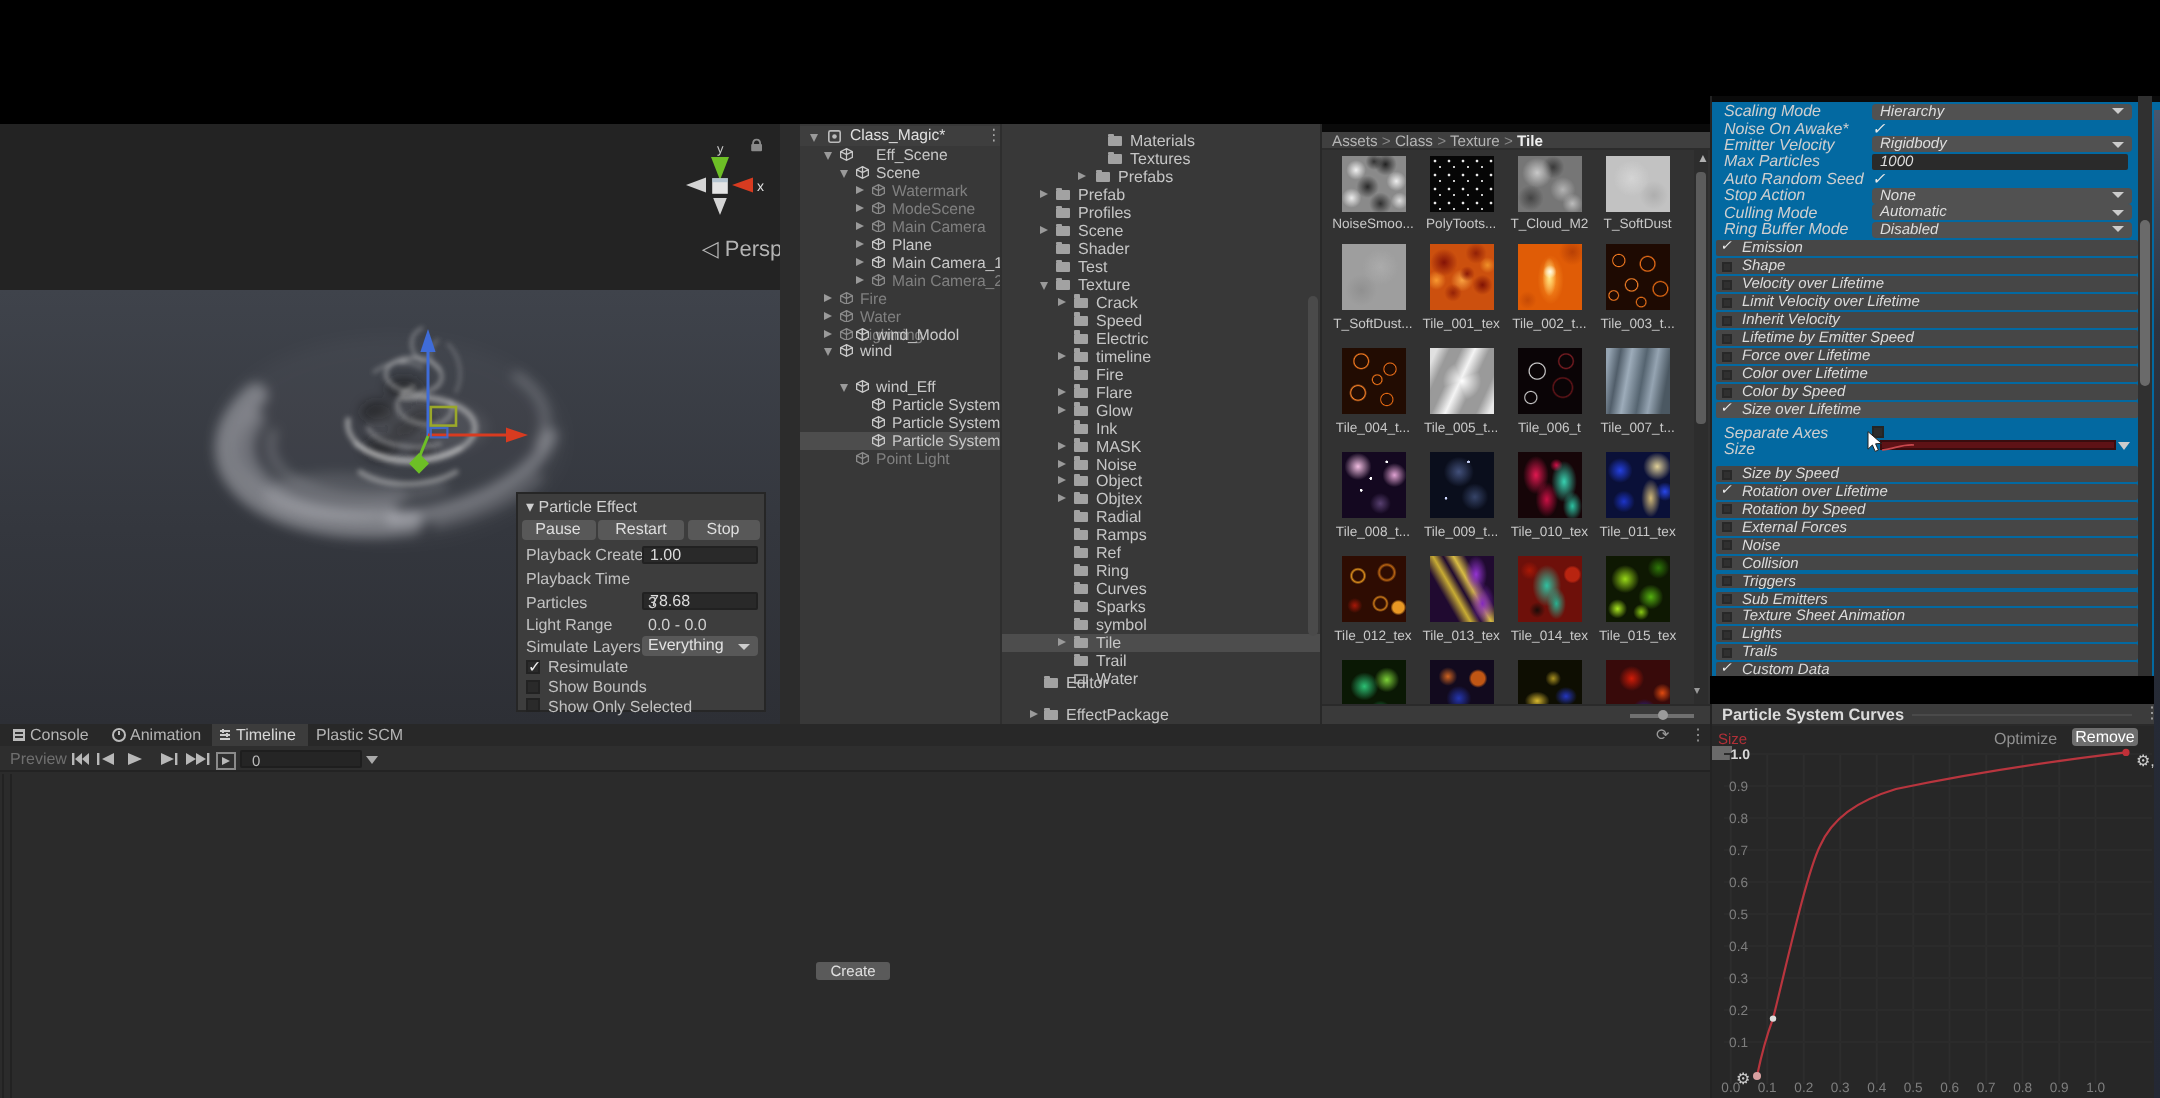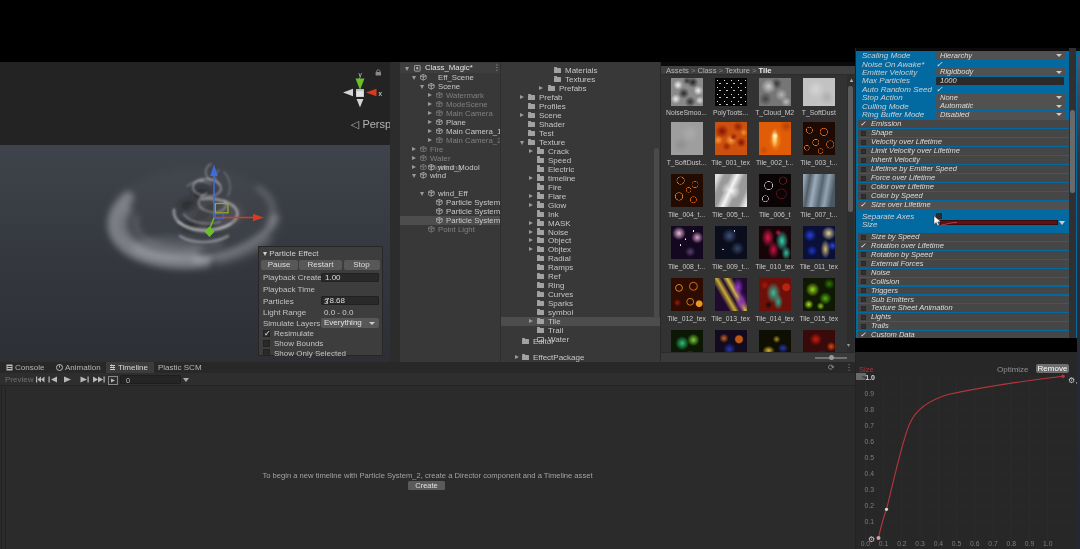--- a/index.html
+++ b/index.html
@@ -611,20 +611,25 @@
         <span class="mck">✓</span>
         <span class="mt">Custom Data</span>
       </div>
       <div class="abs" style="left:213px;top:0px;width:7px;height:290px;background:#303030"></div>
       <div class="abs" style="left:214px;top:62px;width:5px;height:83px;background:#6a6a6a;border-radius:2.5px"></div>
       <svg class="abs" style="left:76.5px;top:167px" width="9" height="12">
         <path d="M1,0.8 L1,9.6 L3.2,7.5 L4.6,10.7 L6.2,10 L4.8,6.9 L7.8,6.7 Z" fill="#fff" stroke="#222" stroke-width="0.5"></path>
       </svg>
     </div>
     <div class="abs" id="curves">
+      <div class="abs" style="left:0;top:0;width:225px;height:11px;background:#3c3c3c;border-bottom:1px solid #2a2a2a">
+        <span style="position:absolute;left:5px;top:1px;font-size:8.2px;font-weight:bold;color:#dcdcdc">Particle System Curves</span>
+        <span style="position:absolute;left:100px;top:5px;width:110px;height:1px;background:#4a4a4a"></span>
+        <span style="position:absolute;left:216px;top:0px;color:#aaa;font-size:8px">⋮</span>
+      </div>
       <div class="abs btn1" style="left:3px;top:13px;color:#b03038;font-size:7.5px">Size</div>
       <div class="abs btn1" style="left:141px;top:12.5px;width:32px;height:8.5px">Optimize</div>
       <div class="abs btn2" style="left:180px;top:12.3px;width:33px;height:9px;line-height:9px">Remove</div>
       <div class="abs" style="left:0px;top:21px;width:10px;height:7px;background:#6a6a6a"></div>
       <svg class="abs" style="left:0;top:0" width="225" height="197">
         <line x1="9.4" y1="25" x2="9.4" y2="190" stroke="#2d2d2d" stroke-width="1"></line>
         <line x1="27.6" y1="25" x2="27.6" y2="190" stroke="#2d2d2d" stroke-width="1"></line>
         <line x1="45.9" y1="25" x2="45.9" y2="190" stroke="#2d2d2d" stroke-width="1"></line>
         <line x1="64.1" y1="25" x2="64.1" y2="190" stroke="#2d2d2d" stroke-width="1"></line>
         <line x1="82.4" y1="25" x2="82.4" y2="190" stroke="#2d2d2d" stroke-width="1"></line>
@@ -715,16 +720,15 @@
         </svg>
         <svg class="abs" style="left:107.5px;top:2.5px" width="10" height="9">
           <rect x="0.5" y="0.5" width="9" height="8" fill="none" stroke="#8a8a8a"></rect>
           <polygon points="3,2.5 3,6.5 7,4.5" fill="#b8b8b8"></polygon>
         </svg>
         <span class="abs" style="left:120px;top:1.5px;width:61px;height:9.5px;background:#252525;border:1px solid #1e1e1e;border-radius:1px;color:#bbb;font-size:7.5px;padding-left:5px;line-height:9px">0</span>
         <span class="abs" style="left:183px;top:4.5px;width:0;height:0;border:3.5px solid transparent;border-top:4.5px solid #aaa"></span>
       </div>
       <div class="abs" style="left:1px;top:25px;width:1px;height:162px;background:#222"></div>
       <div class="abs" style="left:5px;top:25px;width:1px;height:162px;background:#222"></div>
-      <div id="tlmsg">To begin a new timeline with Particle System_2, create a Director component and a Timeline asset</div>
       <div id="createbtn">Create</div>
     </div>
     <div class="abs" style="left:1076.5px;top:55px;width:3.5px;height:494px;background:linear-gradient(#49566c,#3a4557 10%,#2c3340 22%,#262b36 45%,#242834 100%)"></div>
   </div>
 </body></html>

